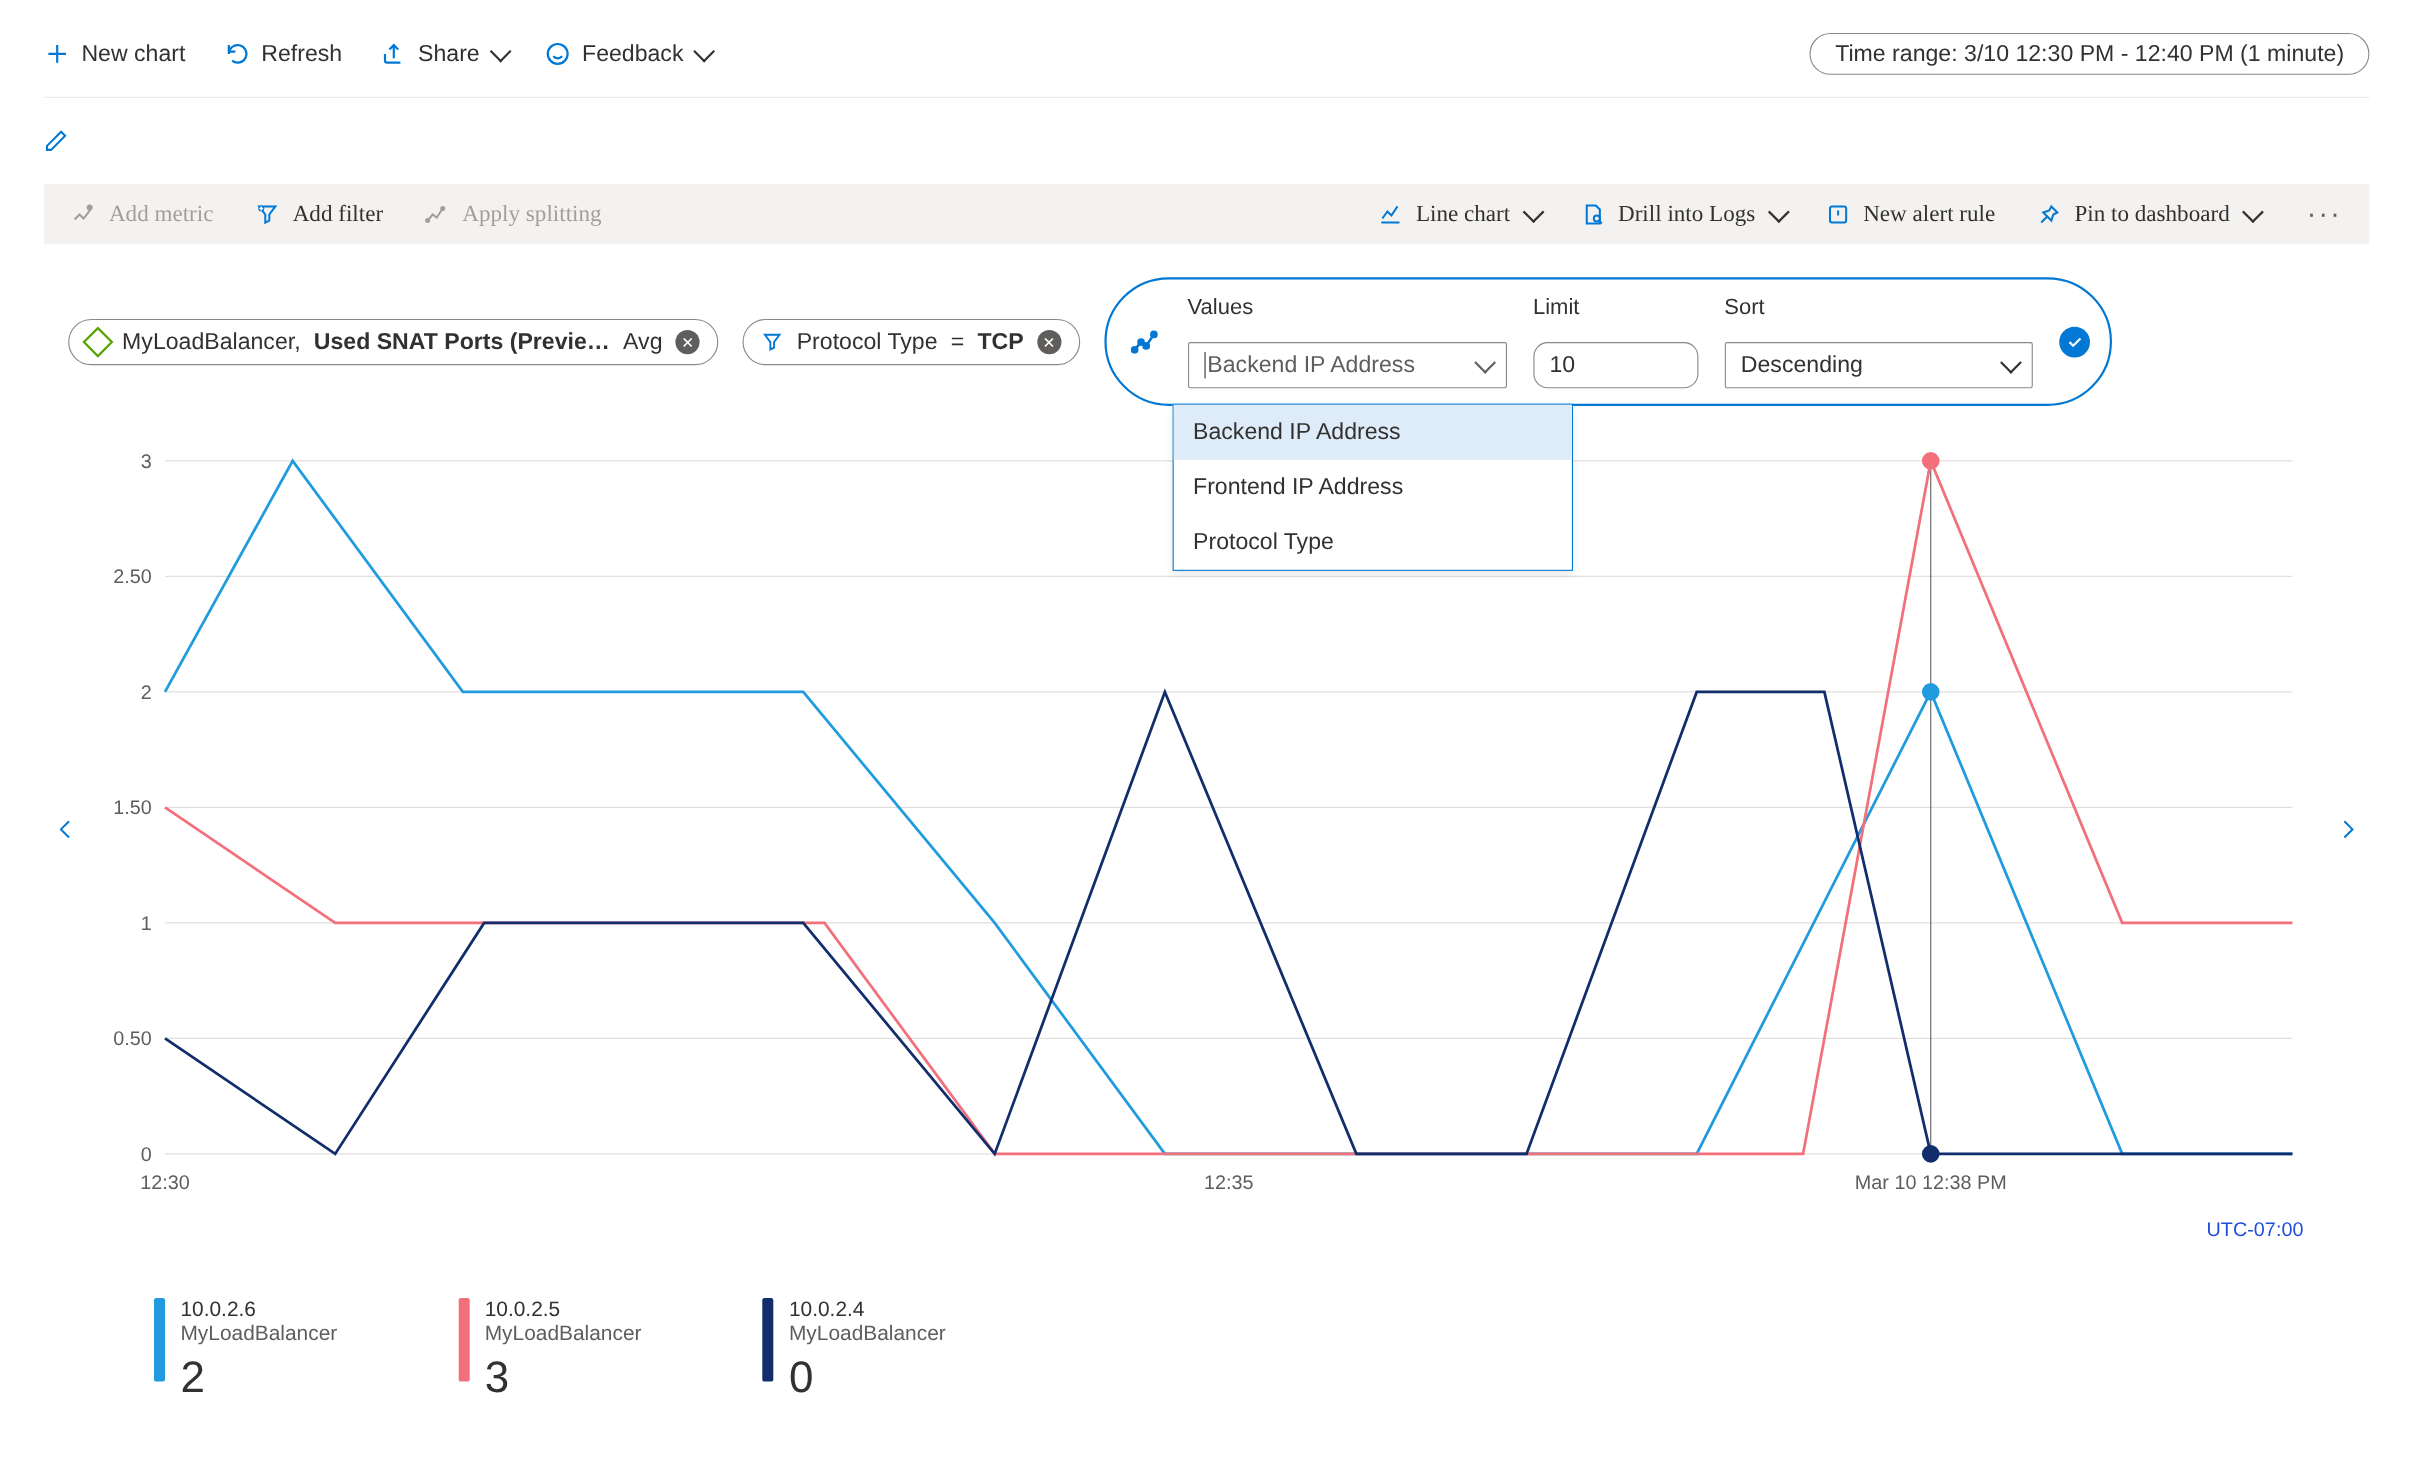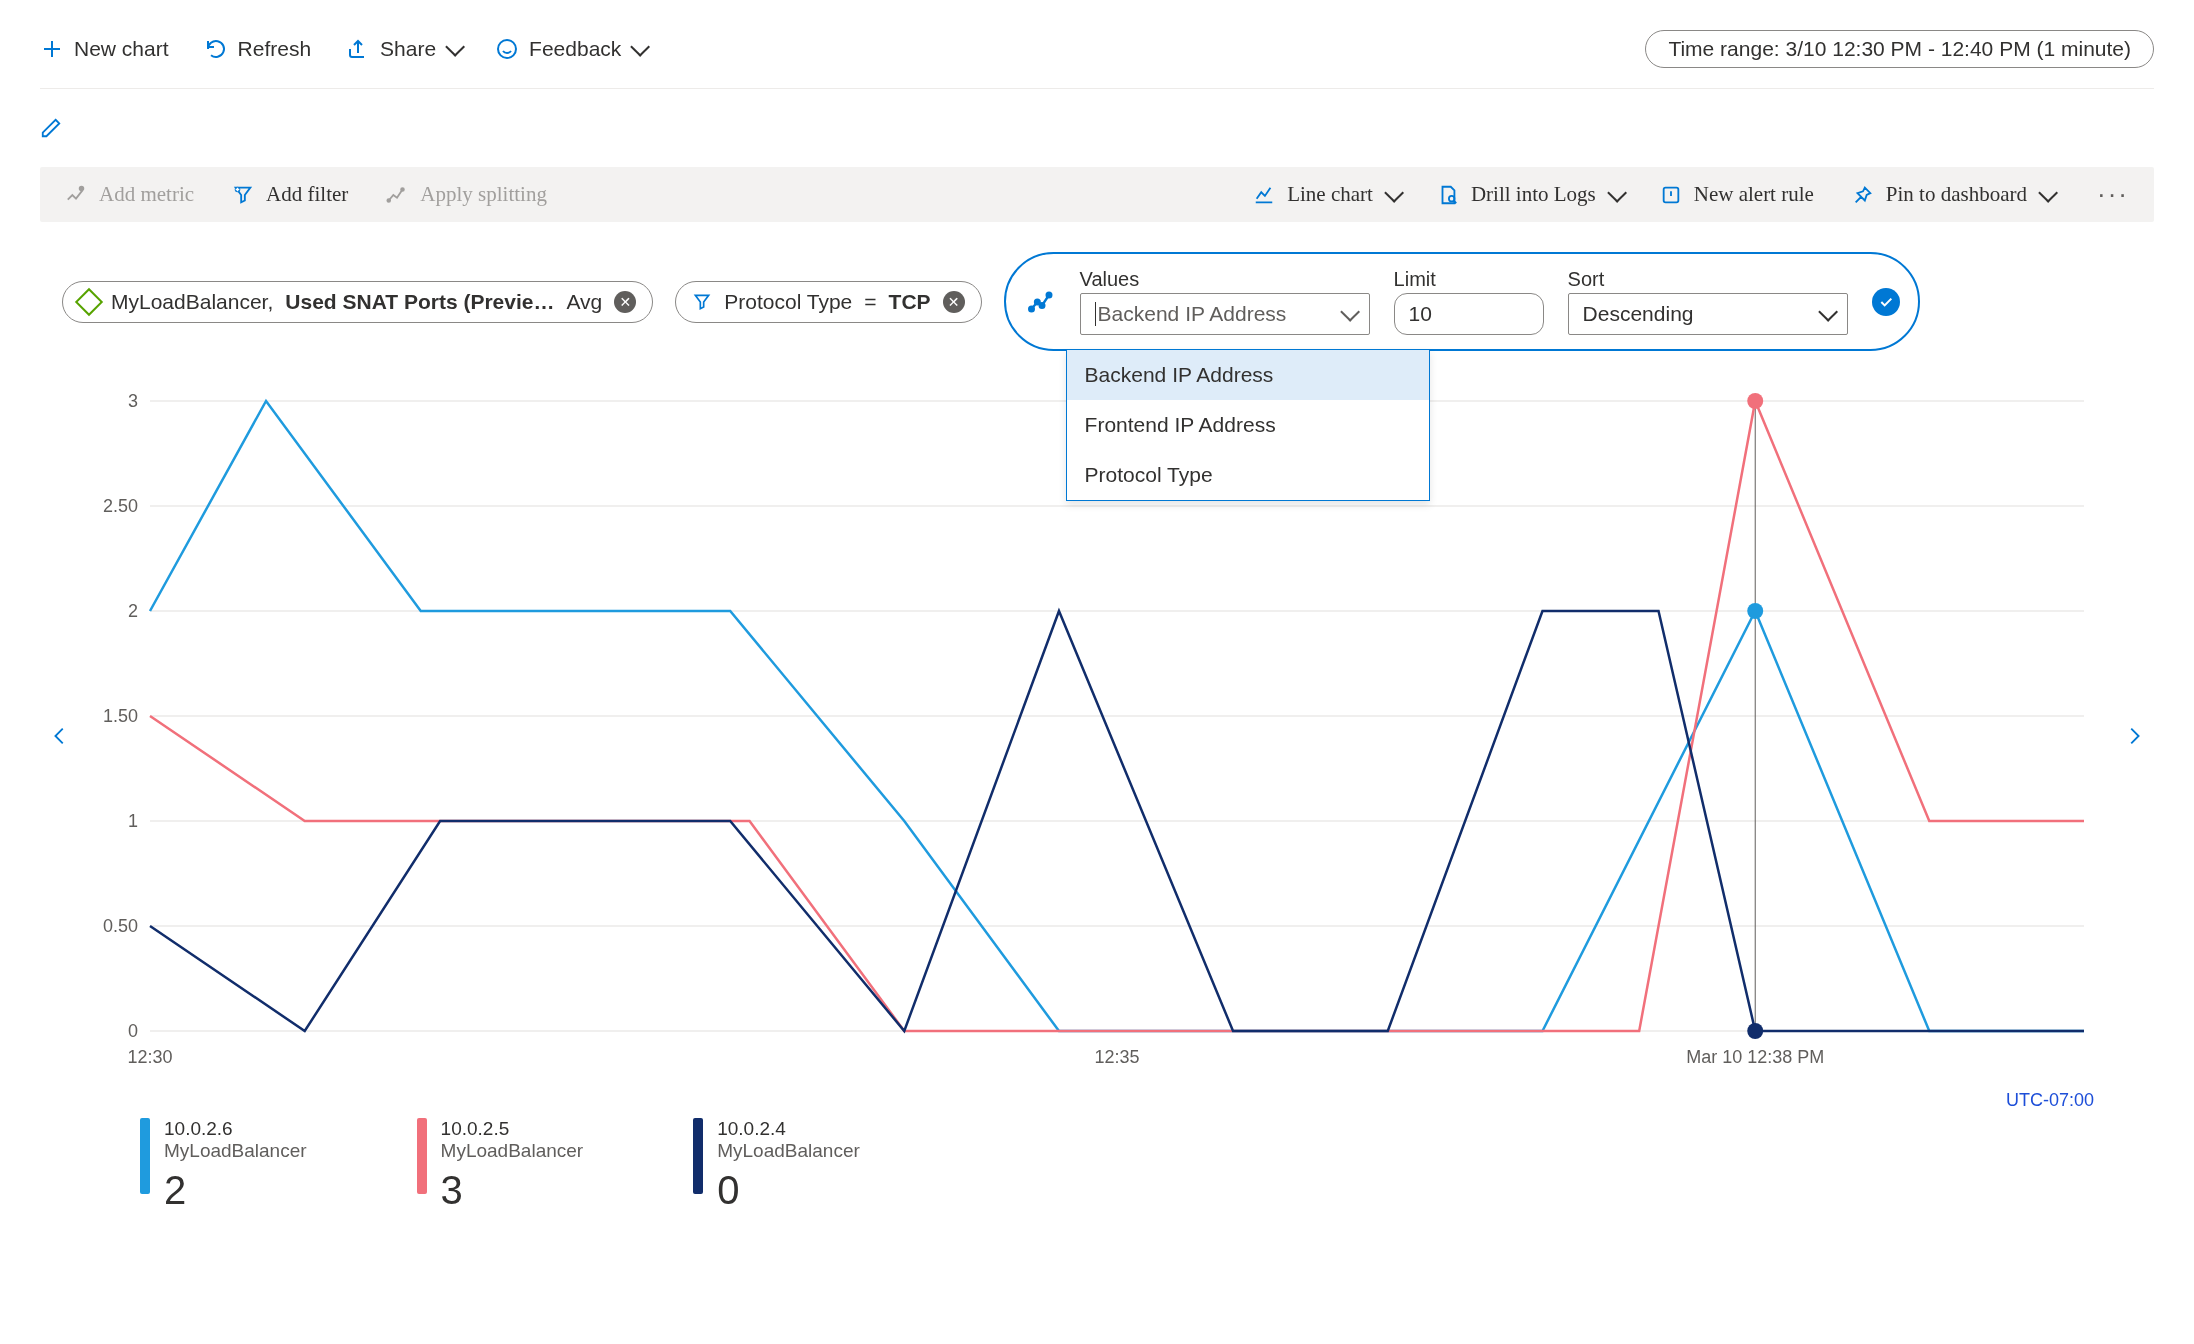--- a/index.html
+++ b/index.html
@@ -28,21 +28,21 @@
 
   
   .pills-row { display: flex; align-items: center; gap: 22px; margin-top: 30px; margin-left: 22px; }
   .pill { border: 1px solid #8a8886; border-radius: 999px; padding: 8px 16px; display: flex; align-items: center; gap: 12px; font-size: 21px; }
   .pill .bold { font-weight: 600; }
   .pill .x { width: 22px; height: 22px; background: #605e5c; border-radius: 50%; color: #fff; display: flex; align-items: center; justify-content: center; font-size: 14px; cursor: pointer; }
   .lb-icon { width: 20px; height: 20px; transform: rotate(45deg); background: #fff; border: 2px solid #57a300; display: inline-block; }
 
   
   .split-bubble { border: 2px solid #0078d4; border-radius: 999px; padding: 14px 18px 14px 22px; display: flex; align-items: flex-end; gap: 24px; position: relative; }
-  .split-bubble .field { display: flex; flex-direction: column; gap: 2px; }
+  .split-bubble .field { display: flex; flex-direction: column; gap: 20px; }
   .split-bubble label { font-size: 20px; color: #323130; }
   .sel { border: 1px solid #8a8886; border-radius: 2px; padding: 8px 14px; font-size: 21px; min-width: 150px; display: flex; align-items: center; justify-content: space-between; gap: 14px; background: #fff; }
   .sel.values { min-width: 290px; color: #605e5c; }
   .sel.sort { min-width: 280px; }
   .limit-input { width: 106px; border-radius: 13px; }
   .check { width: 28px; height: 28px; border-radius: 50%; background: #0078d4; display: flex; align-items: center; justify-content: center; color: #fff; align-self: center; }
   .split-icon { align-self: center; width: 28px; height: 28px; }
 
   
   .dropdown { position: absolute; top: 100%; left: 60px; margin-top: 0; width: 364px; background: #fff; border: 1px solid #0078d4; box-shadow: 0 4px 8px rgba(0,0,0,0.1); z-index: 10; }
@@ -54,21 +54,21 @@
   .nav-arrow { width: 40px; display: flex; align-items: center; justify-content: center; color: #0078d4; font-size: 28px; cursor: pointer; }
   .chart-inner { flex: 1; position: relative; }
   .chart-svg { width: 100%; height: 100%; }
   .y-lbl { font-size: 18px; fill: #605e5c; text-anchor: end; }
   .x-lbl { font-size: 18px; fill: #605e5c; text-anchor: middle; }
   .grid-line { stroke: #e1dfdd; stroke-width: 1; }
   .utc-lbl { position: absolute; bottom: -30px; right: 20px; font-size: 18px; color: #1d4ed8; }
   .series { fill: none; stroke-width: 2.5; }
 
   
-  .legend-row { display: flex; gap: 110px; margin-top: 37px; margin-left: 100px; }
+  .legend-row { display: flex; gap: 110px; margin-top: 81px; margin-left: 100px; }
   .legend-item { display: flex; gap: 14px; }
   .legend-bar { width: 10px; height: 76px; border-radius: 2px; }
   .legend-text .ip { font-size: 19px; color: #323130; }
   .legend-text .res { font-size: 19px; color: #605e5c; }
   .legend-text .val { font-size: 40px; font-weight: 300; margin-top: 6px; }
 
   .chevron { display:inline-block; width:14px; height:14px; border-right:2px solid currentColor; border-bottom:2px solid currentColor; transform: rotate(45deg) translateY(-3px); }
 </style>
 </head>
 <body>

